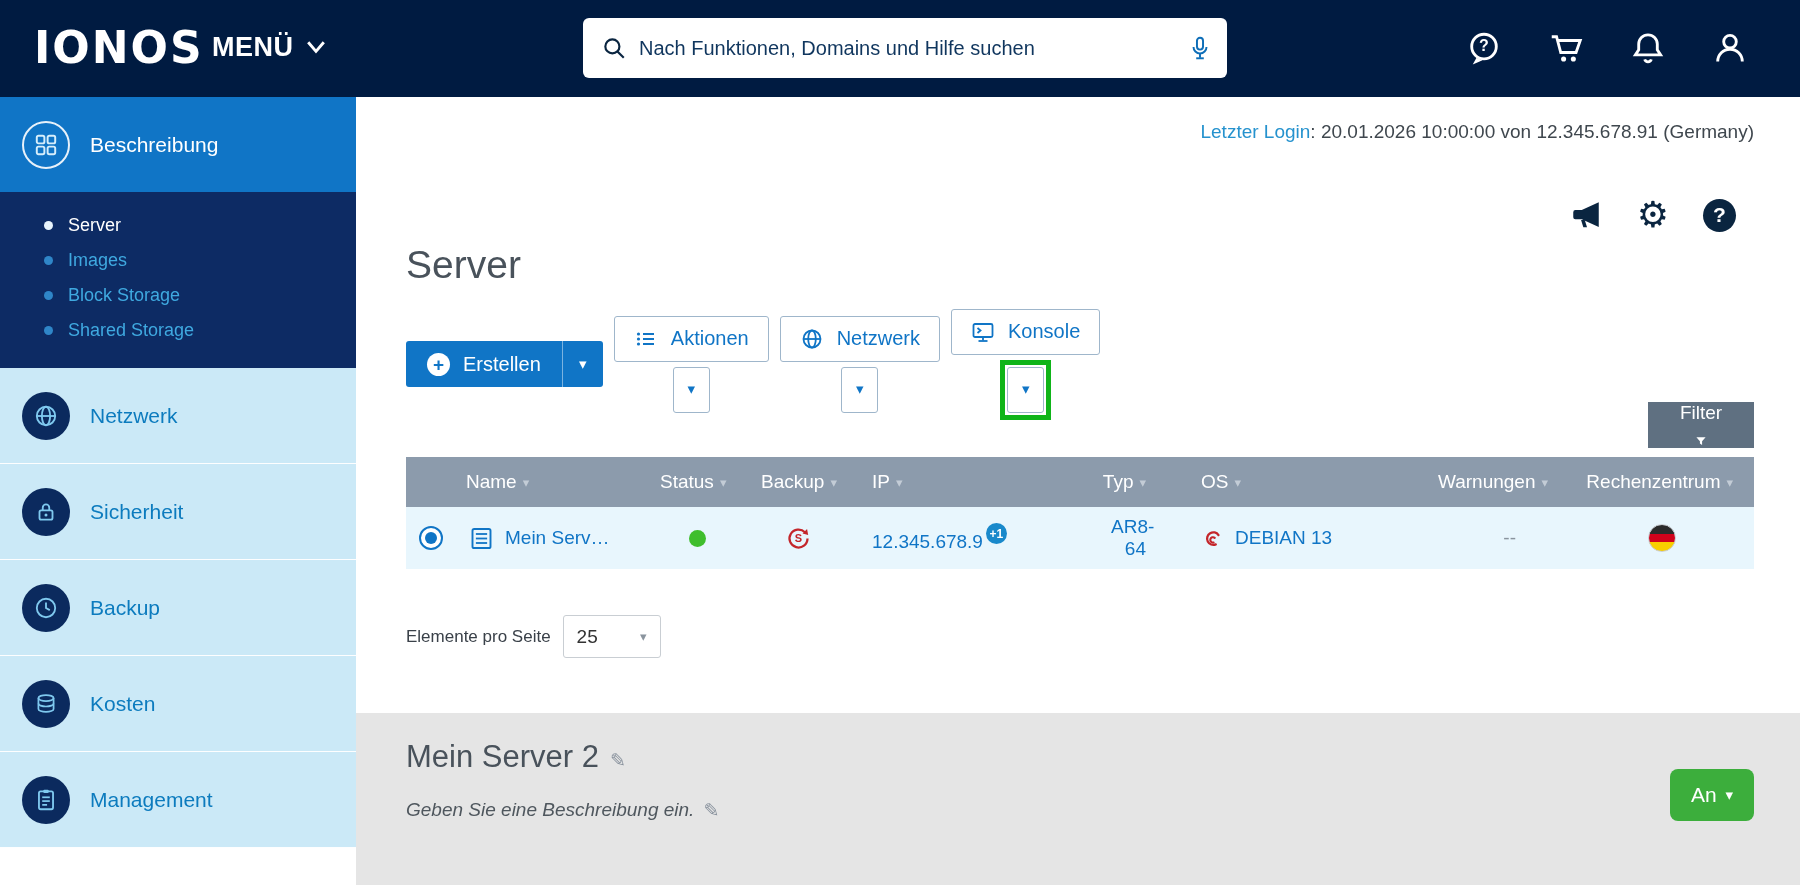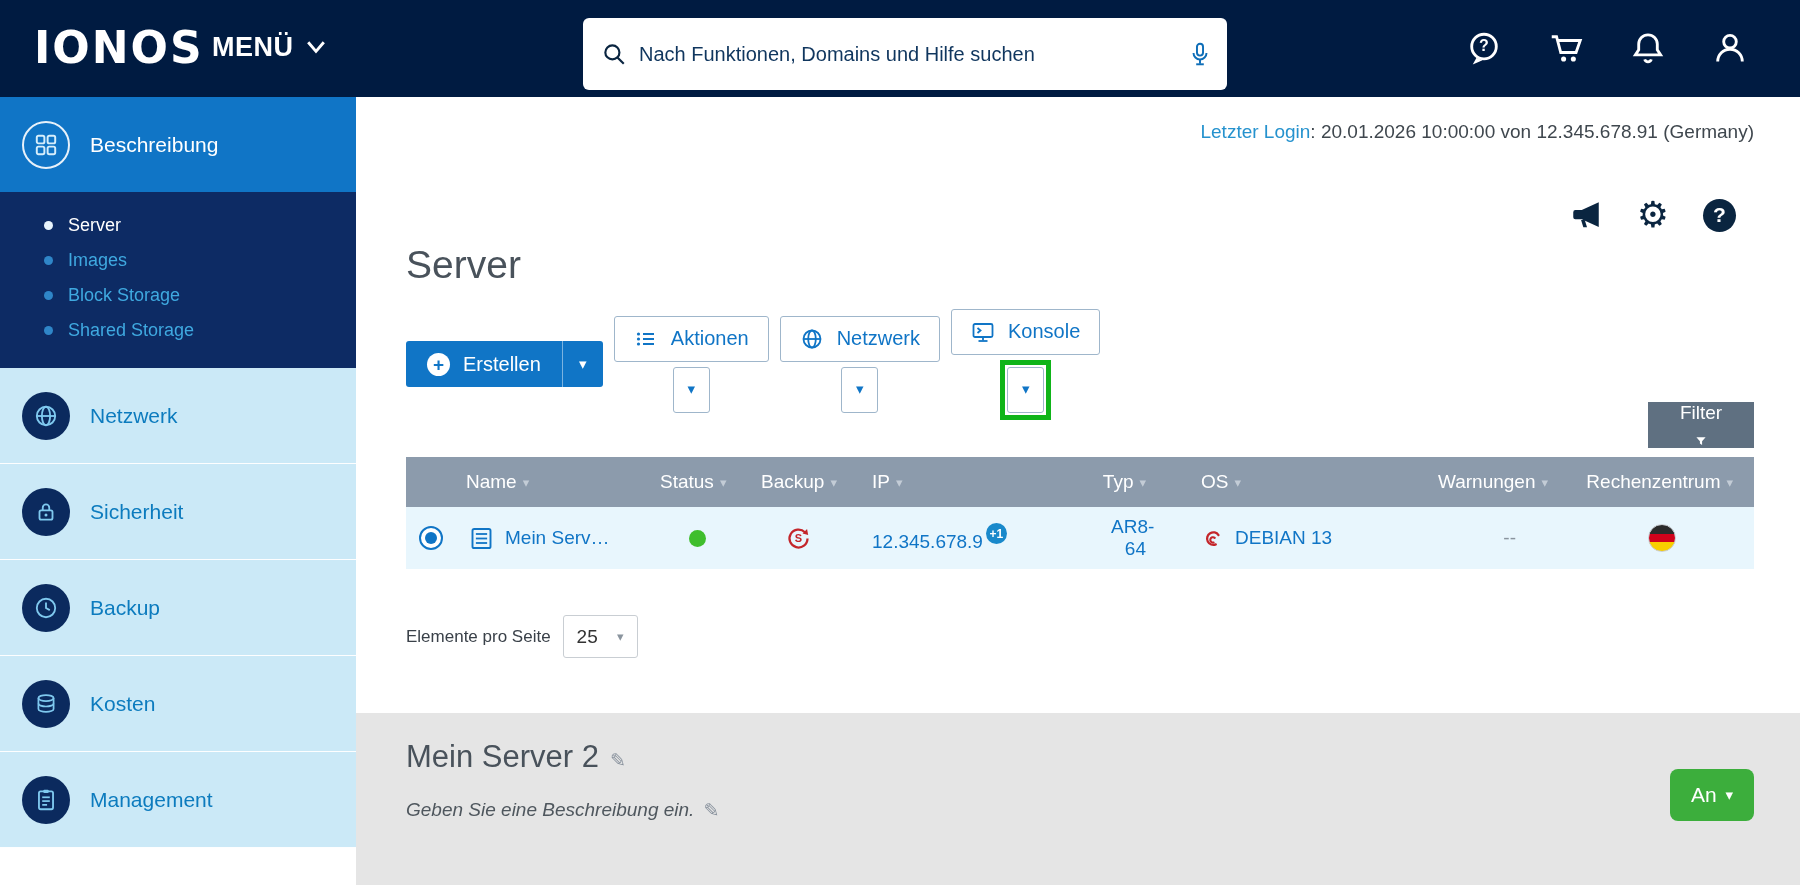--- a/index.html
+++ b/index.html
@@ -5,21 +5,21 @@
   * { margin:0; padding:0; box-sizing:border-box; }
   html,body { width:1800px; height:885px; }
   body { position:relative; font-family:"Liberation Sans",sans-serif; background:#fff; overflow:hidden; }
 
   
   .topbar { position:absolute; top:0; left:0; width:1800px; height:97px; background:#001B41; }
   .logo { position:absolute; left:34px; top:22px; font-size:44px; font-weight:900; color:#fff;
           letter-spacing:2px; font-family:"DejaVu Sans",sans-serif; cursor:pointer; }
   .menu { position:absolute; left:212px; top:32px; display:flex; align-items:center; gap:12px; color:#fff; cursor:pointer; }
   .menu-label { font-size:27px; font-weight:700; letter-spacing:.5px; }
-  .searchbox { position:absolute; left:583px; top:18px; width:644px; height:72px; background:#fff;
+  .searchbox { position:absolute; left:583px; top:18px; width:644px; height:60px; background:#fff;
                border-radius:6px; display:flex; align-items:center; gap:12px; padding:0 14px 0 18px; }
   .searchbox input { flex:1; border:none; outline:none; font-size:20px; color:#10365e; font-family:inherit; background:transparent; }
   .searchbox input::placeholder { color:#10365e; opacity:1; }
   .hdr-icons { position:absolute; right:52px; top:30px; display:flex; gap:46px; align-items:center; }
   .hicon { position:relative; width:36px; height:36px; cursor:pointer; color:#fff; }
   .hicon .qmark { position:absolute; left:0; top:1px; width:36px; height:30px; display:flex; align-items:center;
                   justify-content:center; font-size:16px; font-weight:700; color:#fff; }
 
   
   .sidebar { position:absolute; top:97px; left:0; width:356px; height:788px; background:#fff; }
@@ -94,21 +94,21 @@
               font-size:12px; display:flex; align-items:center; justify-content:center; font-weight:700; cursor:pointer; }
   .c-typ { color:#1075C6; text-align:right; padding-right:55px; cursor:pointer; }
   .c-os { display:flex; align-items:center; gap:9px; color:#1075C6; cursor:pointer; }
   .c-warn { text-align:right; padding-right:90px; color:#8A949E; }
   .c-dc { display:flex; justify-content:flex-end; padding-right:78px; }
   .flag { width:28px; height:28px; border-radius:50%; border:1px solid #caced3;
           background:linear-gradient(to bottom,#2b2b2b 0 33%,#d0021b 33% 66%,#f8ce00 66% 100%); }
 
   .pagination { position:absolute; left:50px; top:518px; display:flex; align-items:center; gap:12px; }
   .pag-label { font-size:17px; color:#3A4149; }
-  .pag-select { width:75px; height:43px; border:1px solid #C9CED3; border-radius:3px; background:#fff; display:flex;
+  .pag-select { width:98px; height:43px; border:1px solid #C9CED3; border-radius:3px; background:#fff; display:flex;
                 align-items:center; justify-content:space-between; padding:0 13px; font-size:19px; color:#333; cursor:pointer; }
   .pag-select .caret { color:#8A949E; font-size:13px; }
 
   .panel { position:absolute; left:0; top:616px; width:1444px; height:172px; background:#E5E5E5; }
   .panel-title { position:absolute; left:50px; top:26px; font-size:31px; color:#49525B; display:flex;
                  align-items:baseline; gap:11px; }
   .pencil { color:#8A939E; font-size:19px; cursor:pointer; font-family:"DejaVu Sans",sans-serif; font-style:normal; }
   .panel-desc { position:absolute; left:50px; top:86px; font-size:19px; font-style:italic; color:#4F575E;
                 display:flex; gap:9px; align-items:center; }
   .power-btn { position:absolute; right:46px; top:56px; width:84px; height:52px; background:#3CAE3C; border-radius:8px;

